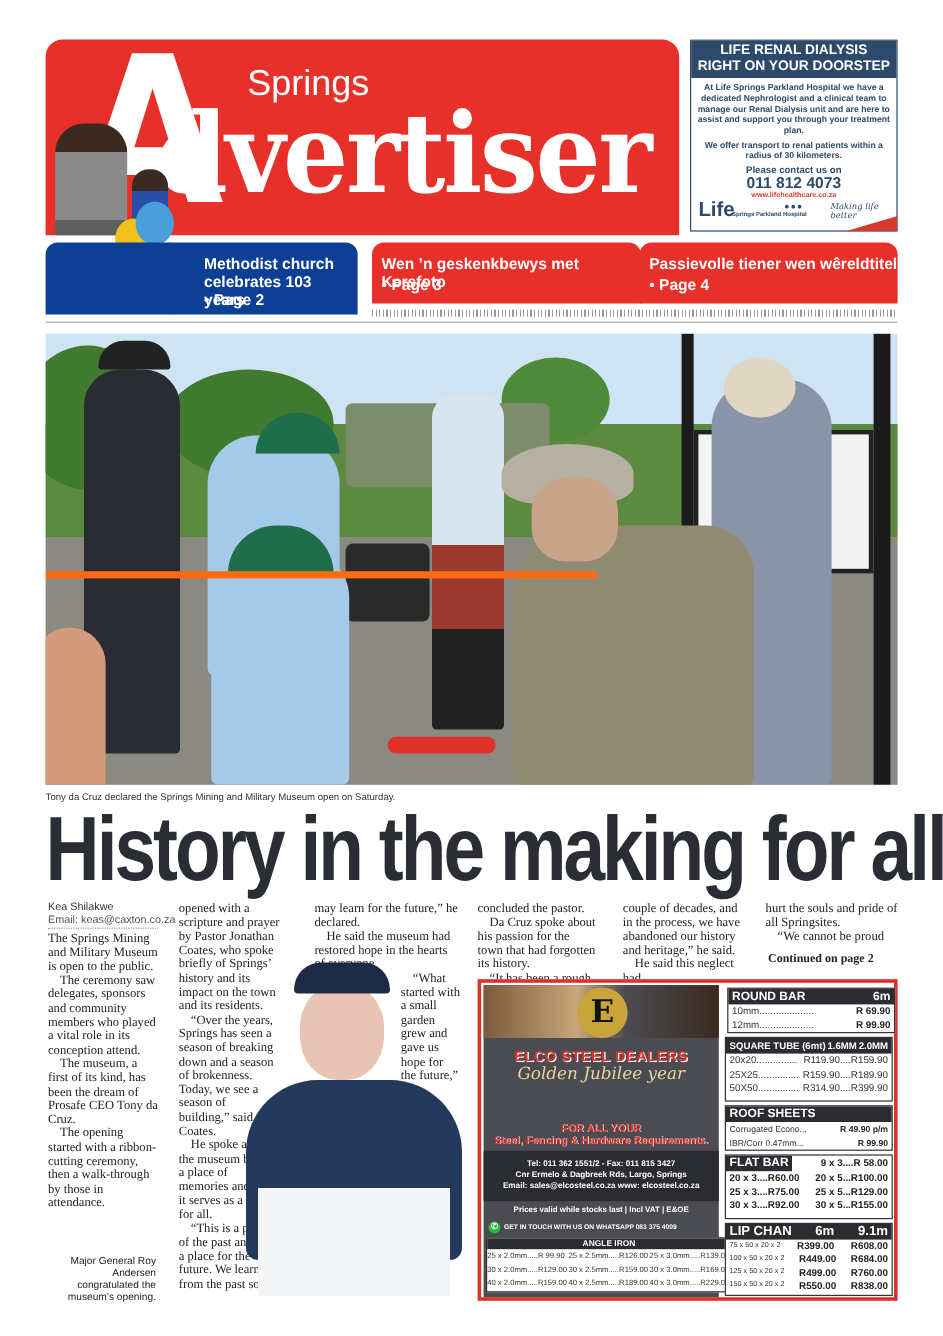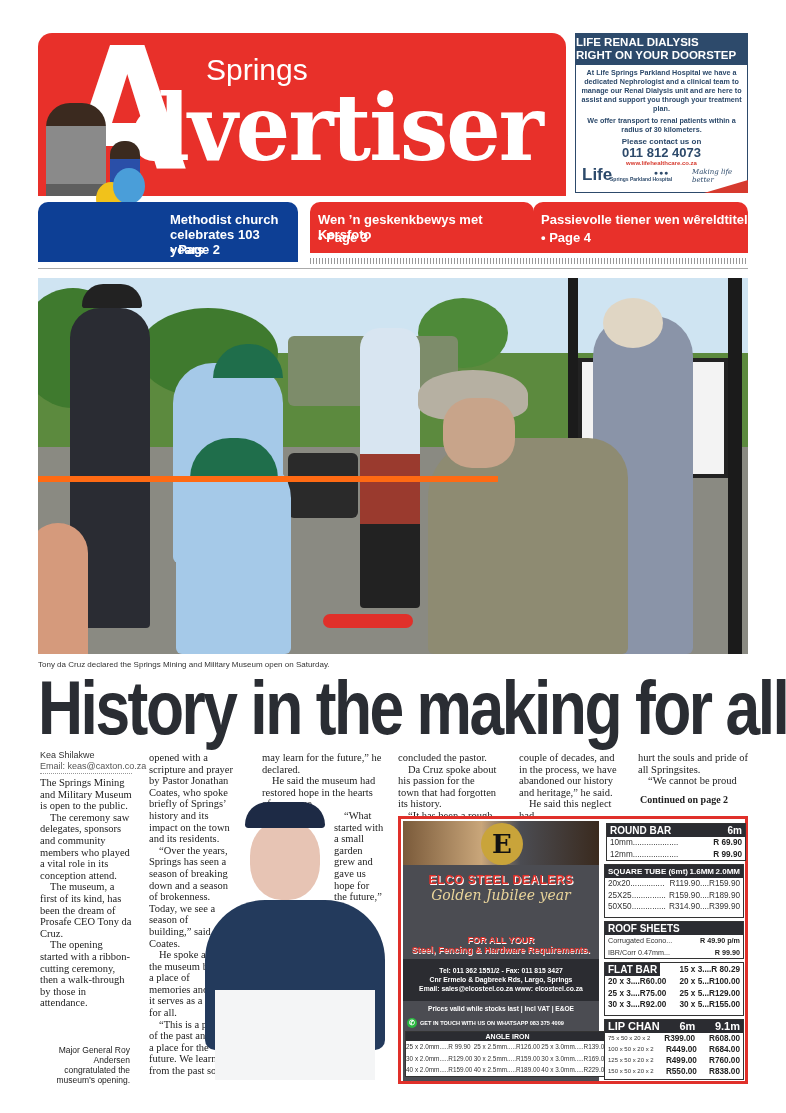--- a/index.html
+++ b/index.html
@@ -15,21 +15,21 @@
   .mast-bar .url { margin-left: 6px; width: 168px; }
   .mast-bar .date { width: 180px; }
   .mast-bar .free { font-weight: bold; font-size: 13px; color: #666; }
   .people { left: 0; top: 70px; width: 125px; height: 95px; }
   .person1 { left: 8px; top: 0; width: 60px; height: 130px; background: linear-gradient(#3b2a1f 0 18%, #8a8a8a 18% 62%, #5e5e5e 62%); border-radius: 24px 24px 6px 6px; }
   .person2 { left: 72px; top: 38px; width: 30px; height: 60px; background: linear-gradient(#3b2a1f 0 30%, #2a4fa8 30%); border-radius: 14px 14px 4px 4px; }
   .balloon { border-radius: 50%; }
 
   
   .renal { left: 575px; top: 33px; width: 173px; height: 160px; border: 1px solid #2d4a6b; background: #fff; }
-  .renal-head { background: #2d4a6b; color: #fff; text-align: left; font-weight: bold; font-size: 11.5px; line-height: 13px; padding: 2px 0 3px; }
+  .renal-head { background: #2d4a6b; color: #fff; text-align: center; font-weight: bold; font-size: 11.5px; line-height: 13px; padding: 2px 0 3px; }
   .renal-body { text-align: center; font-size: 7.2px; font-weight: bold; color: #2d4a6b; line-height: 9px; padding: 3px 4px 0; }
   .renal-body p { margin-bottom: 3px; }
   .renal-phone { font-size: 13px; font-weight: bold; color: #2d4a6b; line-height: 13px; }
   .renal-url { font-size: 6px; color: #d63a2e; }
   .renal-logo { left: 6px; top: 131px; font-weight: bold; font-size: 17px; color: #2d4a6b; }
   .renal-logo-sub { left: 34px; top: 142px; font-size: 5px; color: #2d4a6b; font-weight: bold; }
   .renal-slogan { left: 116px; top: 134px; font-family: "DejaVu Serif", serif; font-style: italic; font-size: 7px; color: #2d4a6b; }
   .renal-swoosh { left: 128px; top: 146px; width: 44px; height: 13px; background: #d63a2e; clip-path: polygon(0 100%, 100% 0, 100% 100%); }
 
   
@@ -311,21 +311,21 @@
       </div>
     <div class="prow" style="font-size:7.2px;">
         <span>IBR/Corr 0.47mm...</span>
         <b>R  99.90</b>
       </div>
   </div>
 
   <div class="abs pbox" style="left:203px;top:143px;width:140px;height:54px;">
     <div class="prow" style="padding:0;line-height:13px;">
         <span class="pbox-head" style="display:inline-block;">FLAT BAR</span>
-        <b style="padding-right:3px;">15 x 3....R  80.29</b>
+        <b style="padding-right:3px;">9 x 3....R  58.00</b>
       </div>
     <div class="prow">
         <b>20 x 3....R60.00</b>
         <b>20 x 5...R100.00</b>
       </div>
     <div class="prow">
         <b>25 x 3....R75.00</b>
         <b>25 x 5...R129.00</b>
       </div>
     <div class="prow">

